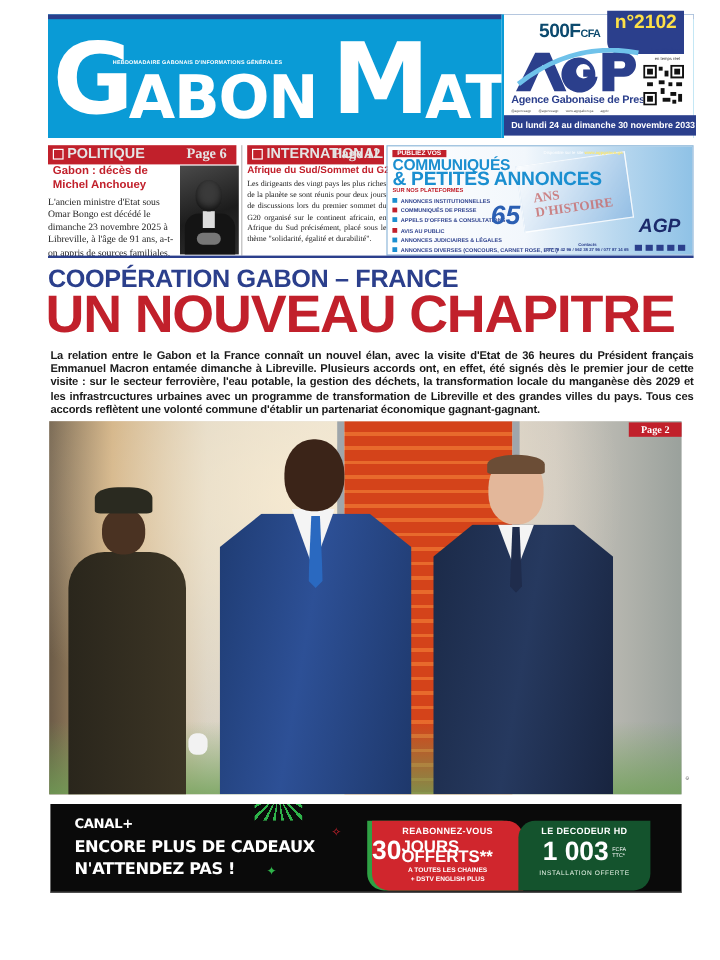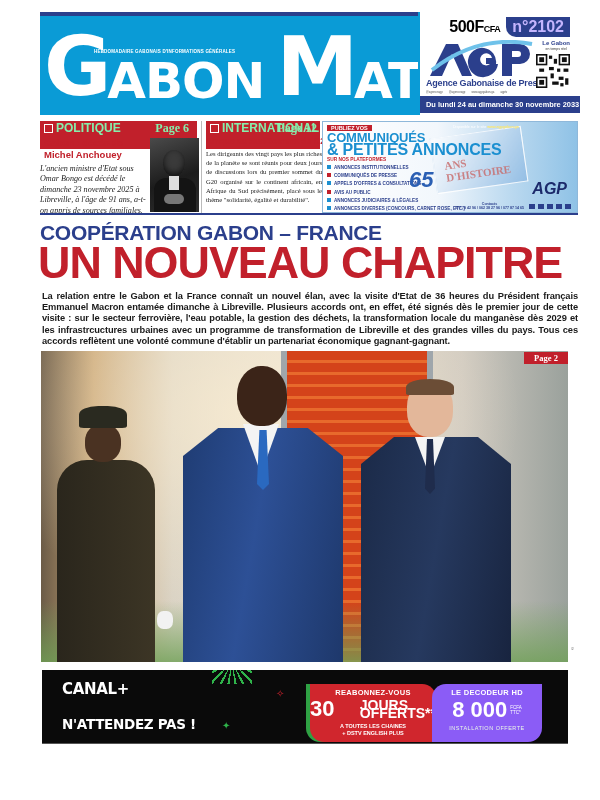--- a/index.html
+++ b/index.html
@@ -9,40 +9,40 @@
   
   .masthead { position: absolute; left: 40px; top: 12px; width: 538px; height: 103px; background: #0a9bd6; border-top: 4px solid #2b3f8c; }
   .logo { position: absolute; left: 4px; top: 6px; height: 90px; color: #fff; font-family: "DejaVu Sans", sans-serif; font-weight: bold; white-space: nowrap; }
   .logo .big { font-size: 82px; line-height: 90px; letter-spacing: -4px; vertical-align: top; }
   .logo .small { font-size: 50px; line-height: 50px; display: inline-block; vertical-align: top; margin-top: 34px; letter-spacing: -1px; }
   .logo .gap { display: inline-block; width: 12px; }
   .tagline { position: absolute; left: 54px; top: 33px; font-size: 4.5px; color: #fff; font-weight: bold; letter-spacing: 0.2px; white-space: nowrap; }
 
   .agp-box { position: absolute; left: 418px; top: 12px; width: 160px; height: 103px; background: #ffffff; border-left: 2px solid #0a9bd6; }
   .price-row { position: absolute; right: 8px; top: 5px; height: 20px; display: flex; align-items: center; }
-  .price { font-weight: bold; font-size: 16px; color: #000000; margin-right: 6px; letter-spacing: -0.5px; }
+  .price { font-weight: bold; font-size: 16px; color: #0c4a6e; margin-right: 6px; letter-spacing: -0.5px; }
   .price small { font-size: 9px; font-weight: bold; }
-  .issue { background: #2b3f8c; color: #c4b5fd; font-weight: bold; font-size: 16px; padding: 0 6px; height: 20px; line-height: 20px; border-radius: 0 0 0 10px; }
+  .issue { background: #2b3f8c; color: #fde047; font-weight: bold; font-size: 16px; padding: 0 6px; height: 36px; line-height: 20px; border-radius: 0 0 0 10px; }
   .agp-logo { position: absolute; left: 8px; top: 28px; width: 110px; height: 38px; }
   .agp-name { position: absolute; left: 6px; top: 66px; font-size: 9px; font-weight: bold; color: #2b3f8c; white-space: nowrap; letter-spacing: -0.2px; }
   .socials { position: absolute; left: 6px; top: 78px; font-size: 2.8px; color: #555; display: flex; gap: 6px; white-space: nowrap; }
   .legabon { position: absolute; right: 8px; top: 28px; text-align: center; font-size: 6px; font-weight: bold; color: #2b3f8c; line-height: 6px; }
   .legabon small { display: block; font-size: 3.5px; font-weight: normal; color: #333; }
   .qr { position: absolute; right: 8px; top: 42px; width: 34px; height: 34px; }
   .dateline { position: absolute; left: 0px; top: 84px; width: 160px; height: 17px; background: #2b3f8c; color: #fff; font-size: 7.4px; font-weight: bold; line-height: 17px; padding-left: 6px; white-space: nowrap; }
 
   
   .teasers { position: absolute; left: 40px; top: 121px; width: 538px; height: 92px; }
   .teaser-rule { position: absolute; left: 40px; top: 213px; width: 538px; height: 2px; background: #2b3f8c; }
-  .kicker-bar { position: absolute; height: 28px; background: #c1202b; color: #86efac; font-weight: bold; font-size: 12px; line-height: 14px; white-space: nowrap; }
+  .kicker-bar { position: absolute; height: 16px; background: #c1202b; color: #e5e5e5; font-weight: bold; font-size: 12px; line-height: 14px; white-space: nowrap; }
   .kicker-bar .box { display: inline-block; width: 9px; height: 9px; border: 1.5px solid #fff; margin: 0 3px 0 4px; vertical-align: -1px; }
   .kicker-bar .pg { position: absolute; right: 8px; top: 0; font-family: "Liberation Serif", serif; font-size: 12px; font-weight: bold; text-align: right; }
   .t-politique .kicker-bar { left: 0; top: 0; width: 157px; }
   .t-politique .headline { position: absolute; left: 4px; top: 16px; width: 108px; color: #c1202b; font-weight: bold; font-size: 9.5px; line-height: 12px; }
-  .t-politique .body { position: absolute; left: 0; top: 43px; width: 106px; font-family: "Liberation Serif", serif; font-size: 8.1px; line-height: 10.4px; color: #222; font-style: italic; }
+  .t-politique .body { position: absolute; left: 0; top: 43px; width: 106px; font-family: "Liberation Serif", serif; font-size: 8.1px; line-height: 10.4px; color: #222; }
   .portrait { position: absolute; left: 110px; top: 17px; width: 49px; height: 74px; background: linear-gradient(160deg, #4a4a4a 0%, #1c1c1c 55%, #2d2d2d 100%); overflow: hidden; }
   .portrait .face { position: absolute; left: 13px; top: 12px; width: 22px; height: 26px; background: #3a3a3a; border-radius: 50% 50% 45% 45%; box-shadow: inset 0 -3px 6px #111; }
   .portrait .shirt { position: absolute; left: 19px; top: 38px; width: 10px; height: 14px; background: #ddd; }
   .portrait .suit { position: absolute; left: 4px; top: 40px; width: 42px; height: 40px; background: #141414; border-radius: 12px 12px 0 0; }
   .portrait .hands { position: absolute; left: 14px; top: 56px; width: 20px; height: 10px; background: #777; border-radius: 5px; }
 
   .t-inter .kicker-bar { left: 166px; top: 0; width: 114px; }
   .t-inter .headline { position: absolute; left: 166px; top: 15px; width: 116px; color: #c1202b; font-weight: bold; font-size: 8.2px; line-height: 11px; white-space: nowrap; }
   .t-inter .body { position: absolute; left: 166px; top: 28px; width: 116px; font-family: "Liberation Serif", serif; font-size: 6.6px; line-height: 9.2px; color: #222; text-align: justify; }
   .col-sep { position: absolute; left: 161px; top: 0; width: 1px; height: 92px; background: #bbb; }
@@ -94,28 +94,28 @@
   .photo .p2 .hair { position: absolute; left: 45px; top: -2px; width: 48px; height: 16px; background: #6b4d36; border-radius: 50% 50% 10% 10%; }
   .photo .p2 .suit { position: absolute; left: 0; top: 56px; width: 150px; height: 225px; background: linear-gradient(100deg, #1b2a48, #26395f 50%, #18243f); clip-path: polygon(22% 0, 78% 0, 100% 12%, 100% 100%, 0 100%, 0 12%); }
   .photo .p2 .shirt { position: absolute; left: 54px; top: 56px; width: 30px; height: 40px; background: #f4f4f4; clip-path: polygon(0 0, 100% 0, 50% 100%); }
   .photo .p2 .tie { position: absolute; left: 64px; top: 58px; width: 10px; height: 55px; background: #1f2c4c; clip-path: polygon(20% 0, 80% 0, 100% 90%, 50% 100%, 0 90%); }
   .photo-page { position: absolute; left: 524px; top: 352px; width: 44px; height: 12px; background: #c1202b; color: #fff; font-family: "Liberation Serif", serif; font-size: 8.5px; font-weight: bold; line-height: 12px; text-align: center; }
   .photo-credit { position: absolute; left: 570px; top: 650px; font-size: 4px; color: #444; transform: rotate(-90deg); transform-origin: left top; }
 
   
   .canal-ad { position: absolute; left: 42px; top: 670px; width: 526px; height: 74px; background: #0a0a0a; overflow: hidden; border-bottom: 1px solid #555; }
   .canal-ad .rays { position: absolute; left: 170px; top: -8px; width: 40px; height: 22px; background: repeating-conic-gradient(from 150deg at 50% 0%, #2fb34a 0deg 6deg, transparent 6deg 18deg); clip-path: polygon(0 0, 100% 0, 100% 100%, 0 100%); }
-  .canal-ad .brand { position: absolute; left: 20px; top: 10px; font-family: "DejaVu Sans", sans-serif; font-weight: bold; font-size: 15px; color: #fff; letter-spacing: -0.3px; }
+  .canal-ad .brand { position: absolute; left: 20px; top: 10px; font-family: "DejaVu Sans", sans-serif; font-weight: bold; font-size: 11px; color: #fff; letter-spacing: -0.3px; }
   .canal-ad .line1 { position: absolute; left: 20px; top: 28px; font-family: "DejaVu Sans", sans-serif; font-weight: bold; font-size: 13.5px; color: #fff; white-space: nowrap; letter-spacing: -0.3px; }
   .canal-ad .line2 { position: absolute; left: 20px; top: 46px; font-family: "DejaVu Sans", sans-serif; font-weight: bold; font-size: 13.5px; color: #fff; white-space: nowrap; letter-spacing: -0.3px; }
   .canal-ad .spark { position: absolute; color: #2fb34a; font-size: 10px; }
   .canal-ad .promo1 { position: absolute; left: 268px; top: 14px; width: 126px; height: 58px; background: #d0262d; border-radius: 0 14px 0 14px; box-shadow: -4px 0 0 #2fa144; color: #fff; text-align: center; }
-  .canal-ad .promo2 { position: absolute; left: 390px; top: 14px; width: 110px; height: 58px; background: #8b5cf6; border-radius: 14px 0 14px 0; color: #fff; text-align: center; }
+  .canal-ad .promo2 { position: absolute; left: 390px; top: 14px; width: 110px; height: 58px; background: #14532d; border-radius: 14px 0 14px 0; color: #fff; text-align: center; }
   .promo1 .top, .promo2 .top { font-size: 7.5px; font-weight: bold; margin-top: 4px; letter-spacing: 0.3px; white-space: nowrap; }
-  .promo1 .big { display: flex; justify-content: space-between; align-items: center; margin-top: 1px; }
+  .promo1 .big { display: flex; justify-content: flex-start; align-items: center; margin-top: 1px; }
   .promo1 .big .n { font-size: 22px; font-weight: bold; line-height: 22px; }
   .promo1 .big .u { font-size: 14px; font-weight: bold; line-height: 8px; text-align: left; margin-left: 0; }
   .promo1 .bot { font-size: 5.5px; font-weight: bold; margin-top: 3px; white-space: nowrap; line-height: 6.5px; }
   .promo2 .big { display: flex; justify-content: center; align-items: center; margin-top: 2px; }
   .promo2 .big .n { font-size: 22px; font-weight: bold; line-height: 22px; }
   .promo2 .big .u { font-size: 4.5px; line-height: 5px; text-align: left; margin-left: 3px; }
   .promo2 .bot { font-size: 5.5px; margin-top: 4px; letter-spacing: 0.5px; white-space: nowrap; color: #e8f5e8; }
 </style>
 </head>
 <body>
@@ -265,32 +265,33 @@
       <div class="head"></div>
       <div class="hair"></div>
   </div>
 </div>
 <div class="photo-page">Page 2</div>
 <div class="photo-credit">©</div>
 
 <div class="canal-ad">
   <div class="rays"></div>
   <div class="brand">CANAL+</div>
+  <div class="line1">ENCORE PLUS DE CADEAUX</div>
   <div class="line2">N'ATTENDEZ PAS !</div>
   <span class="spark" style="left:180px;top:50px">✦</span>
   <span class="spark" style="left:234px;top:18px;color:#c1202b">✧</span>
   <div class="promo1">
     <div class="top">REABONNEZ-VOUS</div>
     <div class="big">
       <span class="n">30</span>
       <span class="u"><span>JOURS</span><br><span>OFFERTS**</span></span>
     </div>
     <div class="bot"><span>A TOUTES LES CHAINES</span><br><span>+ DSTV ENGLISH PLUS</span></div>
   </div>
   <div class="promo2">
     <div class="top">LE DECODEUR HD</div>
     <div class="big">
-      <span class="n">8 000</span>
+      <span class="n">1 003</span>
       <span class="u"><span>FCFA</span><br><span>TTC*</span></span>
     </div>
     <div class="bot">INSTALLATION OFFERTE</div>
   </div>
 </div>
 
 </body></html>

